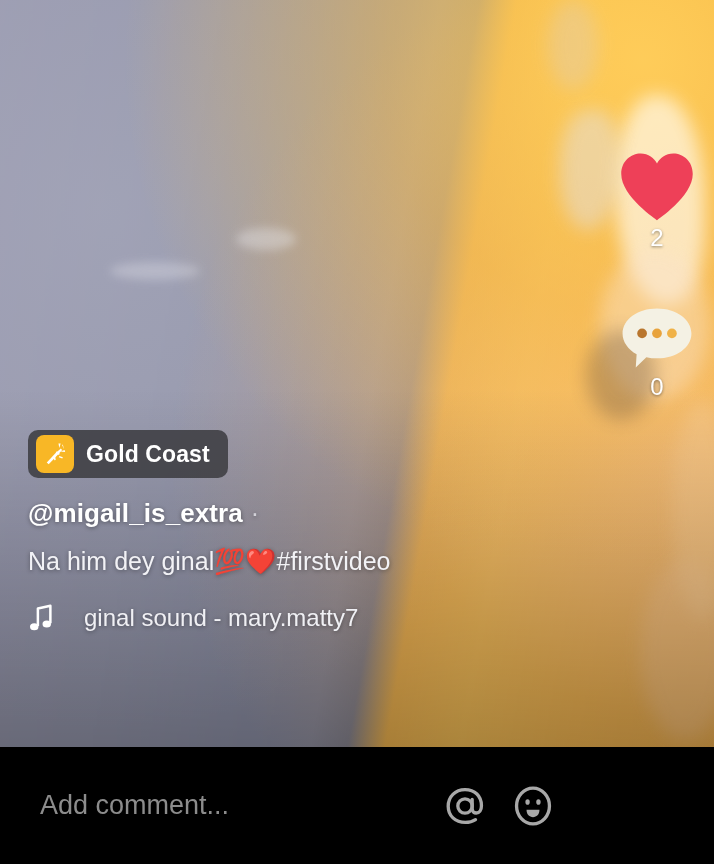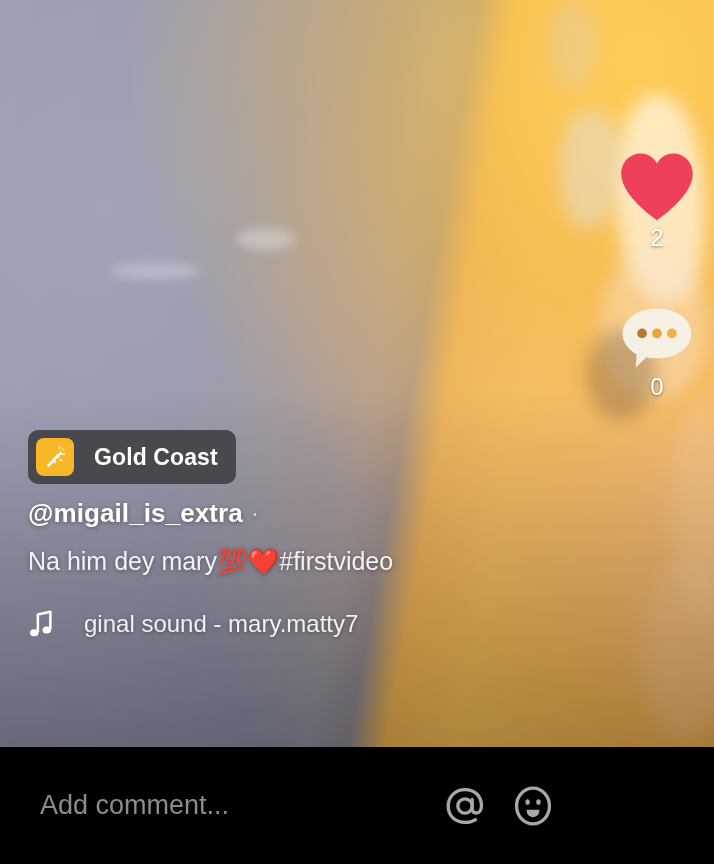--- a/index.html
+++ b/index.html
@@ -65,22 +65,22 @@
   }
   .like-wrap  { top:150px; }
   .comm-wrap  { top:305px; }
 
   .icon-heart { width:78px; height:72px; display:block; margin:0 auto; }
   .icon-bubble{ width:76px; height:66px; display:block; margin:0 auto; }
 
   
   .badge {
     position:absolute; left:28px; top:430px;
-    height:54px; padding:0 18px 0 8px;
-    display:flex; align-items:center; gap:20px;
+    height:48px; padding:0 18px 0 8px;
+    display:flex; align-items:center; gap:12px;
     background:rgba(62,62,66,.88);
     border-radius:10px;
   }
   .badge-ico {
     width:38px; height:38px; border-radius:8px;
     background:#f8b726;
     display:flex; align-items:center; justify-content:center;
     flex:none;
   }
   .badge-label {
@@ -105,21 +105,21 @@
 
   .caption {
     margin-top:11px;
     font-size:25px; line-height:43px; color:#f2f2f6;
     text-shadow:0 1px 4px rgba(0,0,0,.38);
     width:470px;
   }
   .emoji { font-size:25px; }
 
   .sound-row {
-    margin-top:26px;
+    margin-top:20px;
     display:flex; align-items:center; gap:8px;
     font-size:24px; color:#f0f0f4;
     text-shadow:0 1px 4px rgba(0,0,0,.38);
     white-space:nowrap;
   }
   .note-ico { width:26px; height:30px; flex:none; }
   .sound-title { padding-left:22px; }
 
   
   .comment-bar {
@@ -196,21 +196,21 @@
   </div>
 
   <div class="caption-block">
 
     <div class="byline">
       <span class="handle">@migail_is_extra</span>
       <span class="sep">·</span>
     </div>
 
     <div class="caption">
-      <span>Na him dey mary</span><span class="emoji">💯</span><span class="emoji">❤️</span><span>#firstvideo</span>
+      <span>Na him dey ginal</span><span class="emoji">💯</span><span class="emoji">❤️</span><span>#firstvideo</span>
       <br>
     </div>
 
     <div class="sound-row">
       <svg class="note-ico" viewBox="0 0 20 24">
         <path d="M7.5 18.4 V4.4 L17.5 2.2 V16.2" stroke="#fff" stroke-width="2" fill="none" stroke-linejoin="round"></path>
         <ellipse cx="4.6" cy="19.0" rx="3.4" ry="2.8" fill="#fff"></ellipse>
         <ellipse cx="14.6" cy="16.8" rx="3.4" ry="2.8" fill="#fff"></ellipse>
       </svg>
       <span class="sound-title">ginal sound - mary.matty7</span>

